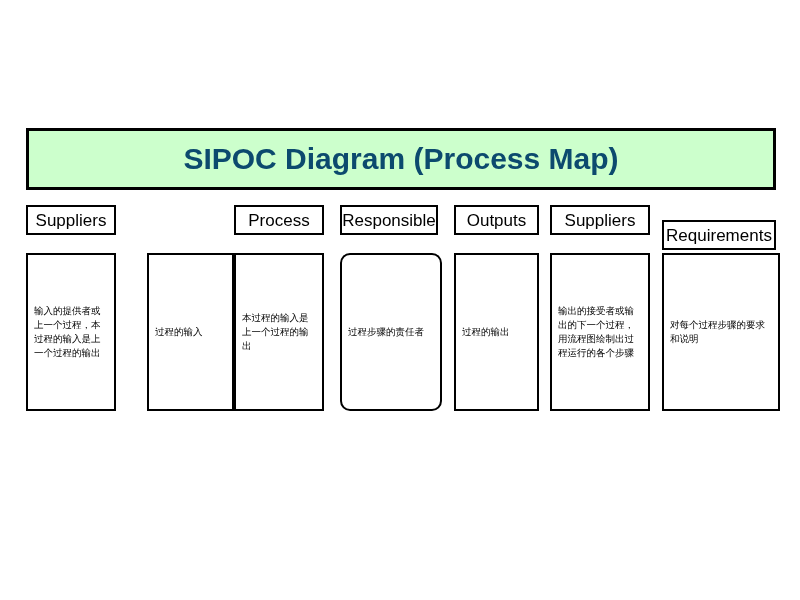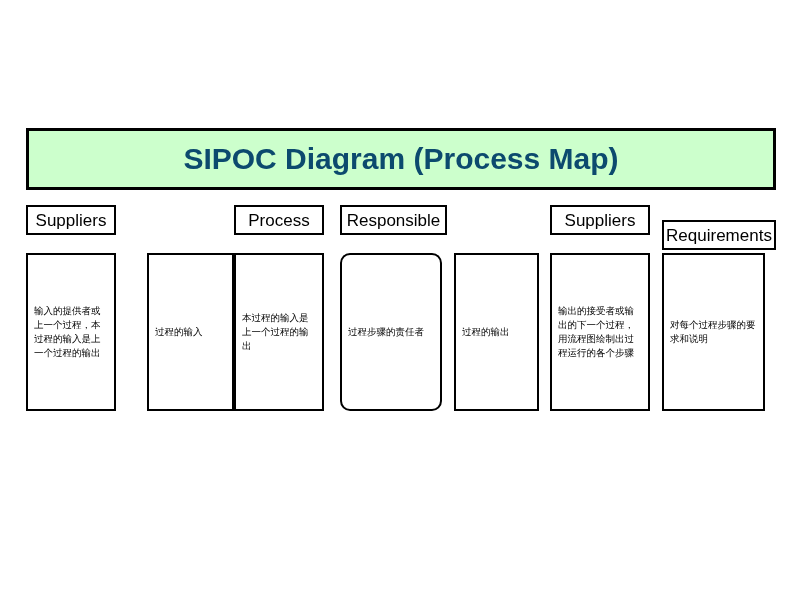--- a/index.html
+++ b/index.html
@@ -104,26 +104,26 @@
     text-align: left;
   }
 
   
   .col0 { left: 0px;   width: 90px;  }
   .col1 { left: 105px; width: 87px; margin-left: 16px;  }
   .col2 { left: 208px; width: 90px;  }
   .col3 { left: 314px; width: 102px; border-radius: 10px; }
   .col4 { left: 428px; width: 85px;  }
   .col5 { left: 524px; width: 100px; }
-  .col6 { left: 636px; width: 103px; }
+  .col6 { left: 636px; width: 118px; }
 
   .hcol0 { left: 0px;   width: 90px;  }
   .hcol1 { left: 105px; width: 87px;  }
   .hcol2 { left: 208px; width: 90px;  }
-  .hcol3 { left: 314px; width: 107px; }
+  .hcol3 { left: 314px; width: 98px; }
   .hcol4 { left: 428px; width: 85px;  }
   .hcol5 { left: 524px; width: 100px; }
   .hcol6 { left: 636px; width: 114px; margin-top: 15px; }
 </style>
 </head>
 <body>
 
 <div id="sipoc-slide">
 
   <div class="title-banner">
@@ -132,20 +132,23 @@
 
   <div class="header-row">
     <div class="header-box hcol0">
       <span class="header-label">Suppliers</span>
     </div>
     <div class="header-box hcol2">
       <span class="header-label">Process</span>
     </div>
     <div class="header-box hcol3">
       <span class="header-label">Responsible</span>
+    </div>
+    <div class="header-box hcol4">
+      <span class="header-label">Outputs</span>
     </div>
     <div class="header-box hcol5">
       <span class="header-label">Suppliers</span>
     </div>
     <div class="header-box hcol6">
       <span class="header-label">Requirements</span>
     </div>
   </div>
 
   <div class="content-row">

